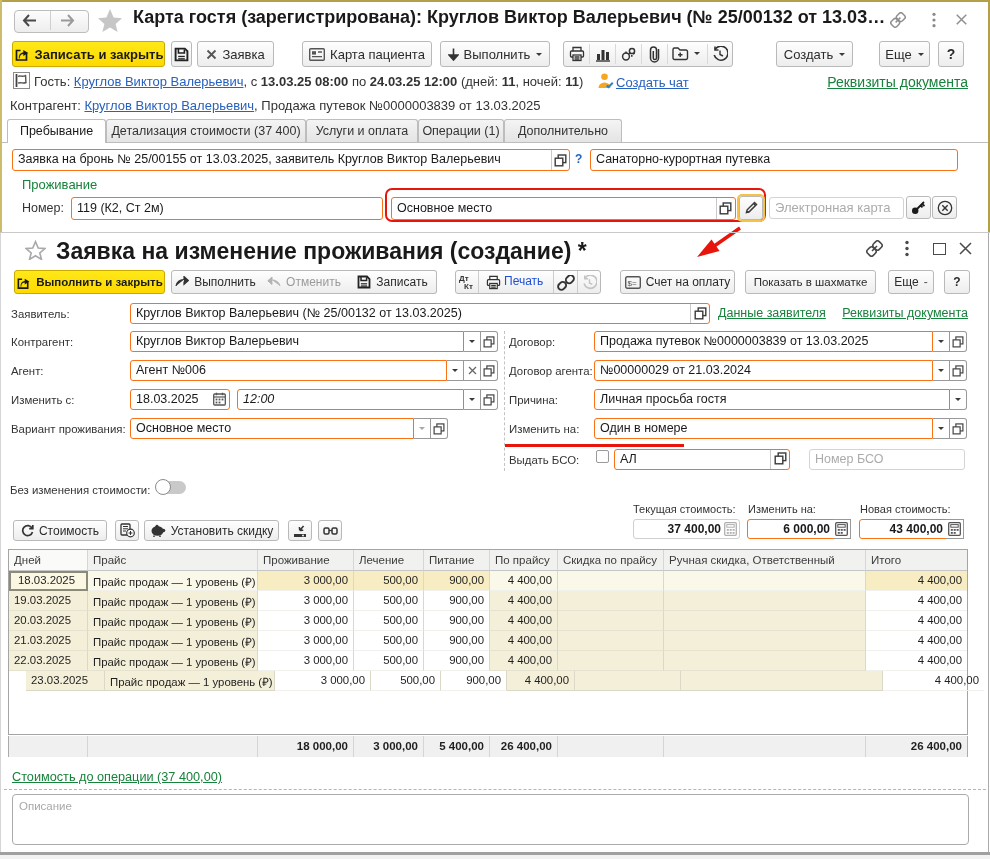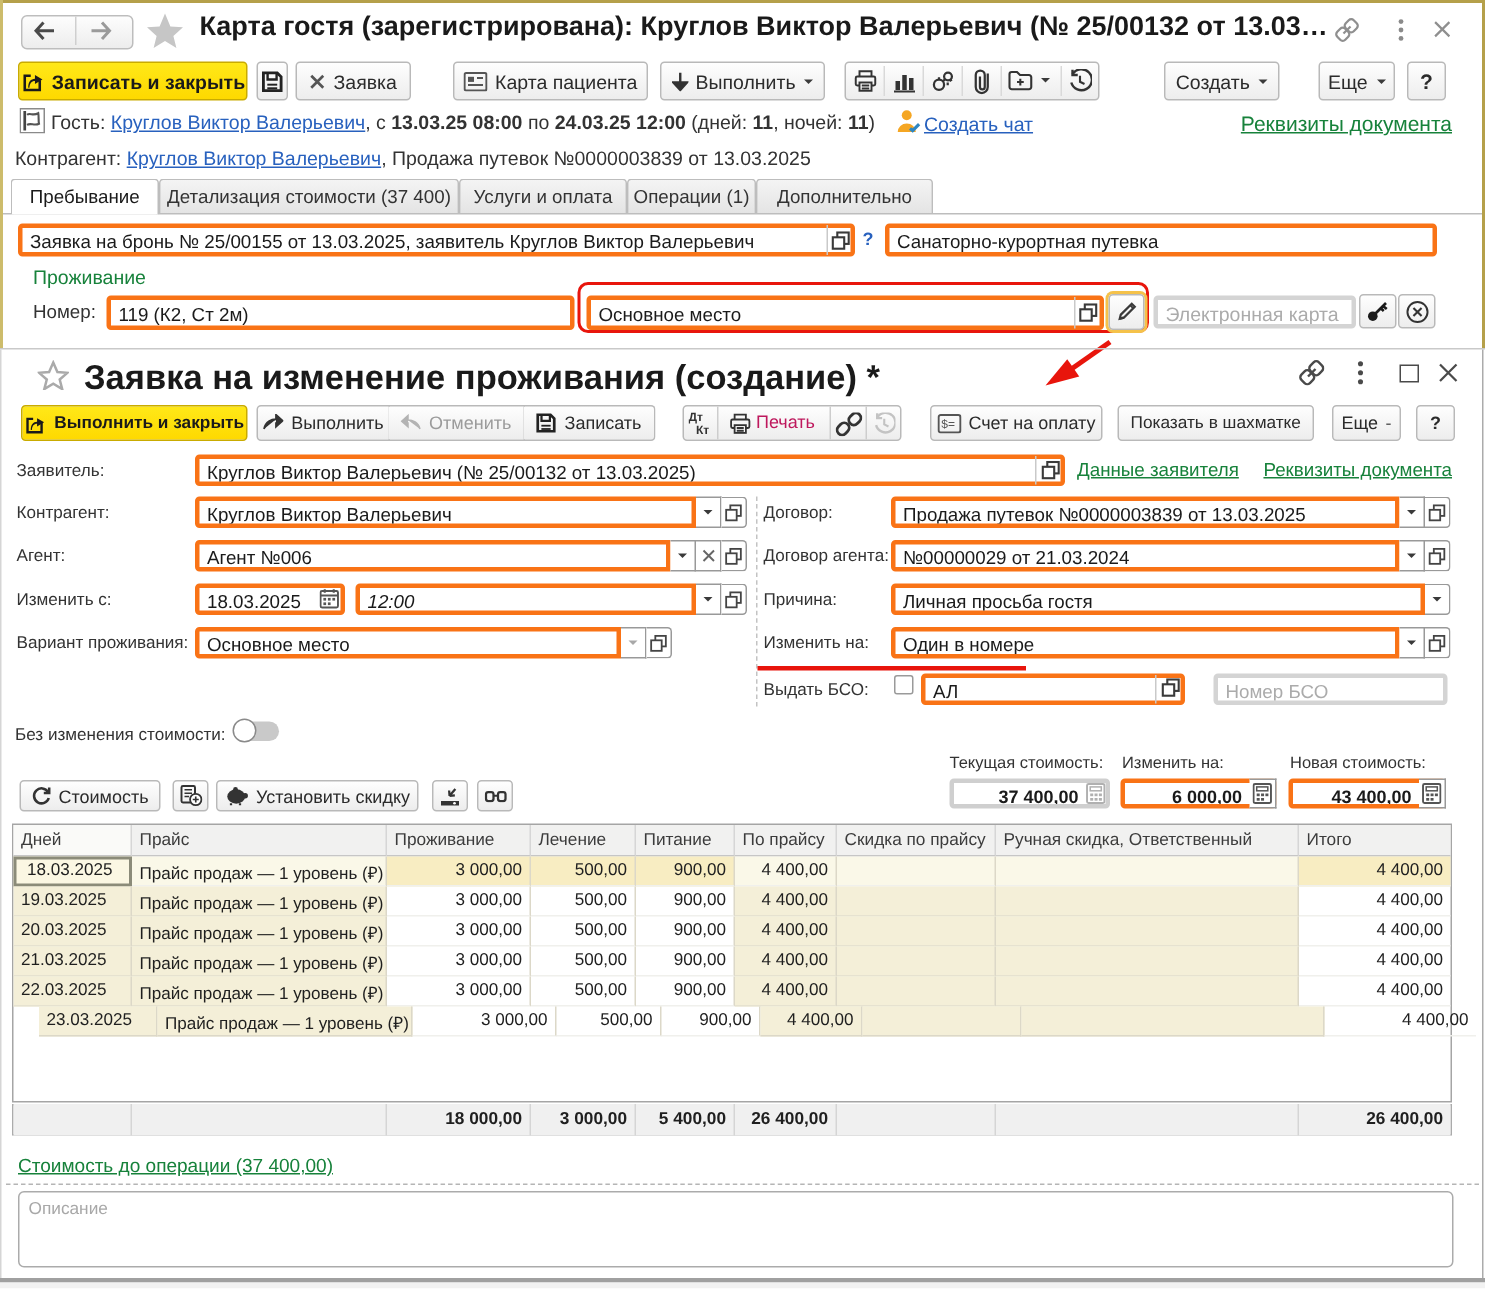--- a/index.html
+++ b/index.html
@@ -1,19 +1,19 @@
 <!DOCTYPE html>
 <html><head><meta charset="utf-8">
 <style>
 html,body{margin:0;padding:0;}
 #app{position:relative;width:990px;height:859px;background:#fff;overflow:hidden;
   font-family:"Liberation Sans",sans-serif;}
 .abs{position:absolute;}
 .lbl{position:absolute;font-size:12.5px;color:#333;white-space:nowrap;}
-.fld{position:absolute;box-sizing:border-box;height:21px;border:3px solid #f97316;border-radius:3px;
+.fld{position:absolute;box-sizing:border-box;height:21px;border:1px solid #f97316;border-radius:3px;
   background:#fff;font-size:12.5px;color:#1a1a1a;line-height:19px;padding:0 5px;white-space:nowrap;overflow:hidden;}
 .btn{position:absolute;box-sizing:border-box;height:24px;border:1px solid #b9b9b9;border-radius:3px;
   background:linear-gradient(#fefefe,#ededed);font-size:12px;color:#2b2b2b;display:flex;align-items:center;
   justify-content:center;gap:5px;white-space:nowrap;}
 .ybtn{background:linear-gradient(#ffe818,#fed900);border-color:#c9ab00;font-weight:bold;color:#1a1a1a;}
 .gl{color:#17823b;text-decoration:underline;}
 .dl{font-size:11.4px;}
 .bl{color:#2861be;text-decoration:underline;}
 .dd{position:absolute;box-sizing:border-box;height:21px;border:1px solid #999;border-left:none;background:#fff;
   display:flex;align-items:center;justify-content:center;}
@@ -297,21 +297,21 @@
     </svg>
 <div class="abs" style="left:478px;top:271px;width:1px;height:22px;background:#cdcdcd;"></div>
 <svg class="abs ic" style="left:486px;top:275px;" width="15" height="15" viewBox="0 0 16 16">
       <g stroke="#333" stroke-width="1.3" fill="none">
         <path d="M4 5 V1.5 H12 V5"></path>
         <rect x="1.5" y="5" width="13" height="6" rx="1"></rect>
         <rect x="4" y="9" width="8" height="5.5" fill="#fff"></rect>
         <path d="M5.5 11 H10.5 M5.5 13 H10.5"></path>
       </g>
     </svg>
-<div class="abs" style="left:504px;top:274px;font-size:12px;color:#be185d;">Печать</div>
+<div class="abs" style="left:504px;top:274px;font-size:12px;color:#1d4ed8;">Печать</div>
 <div class="abs" style="left:553px;top:271px;width:1px;height:22px;background:#cdcdcd;"></div>
 <svg class="abs ic" style="left:557px;top:275px;" width="18" height="16" viewBox="0 0 18 16">
       <g stroke="#333" stroke-width="1.9" fill="none">
         <rect x="0.8" y="7.6" width="8.6" height="6.6" rx="3.3" transform="rotate(-45 5.1 10.9)"></rect>
         <rect x="8.6" y="1" width="8.6" height="6.6" rx="3.3" transform="rotate(-45 12.9 4.3)"></rect>
       </g>
     </svg>
 <div class="abs" style="left:577px;top:271px;width:1px;height:22px;background:#cdcdcd;"></div>
 <svg class="abs ic" style="left:582px;top:275px;" width="15" height="15" viewBox="0 0 16 16">
       <path d="M3 3.5 A7 7 0 1 1 2.2 9" fill="none" stroke="#c3c3c3" stroke-width="1.7"></path>

